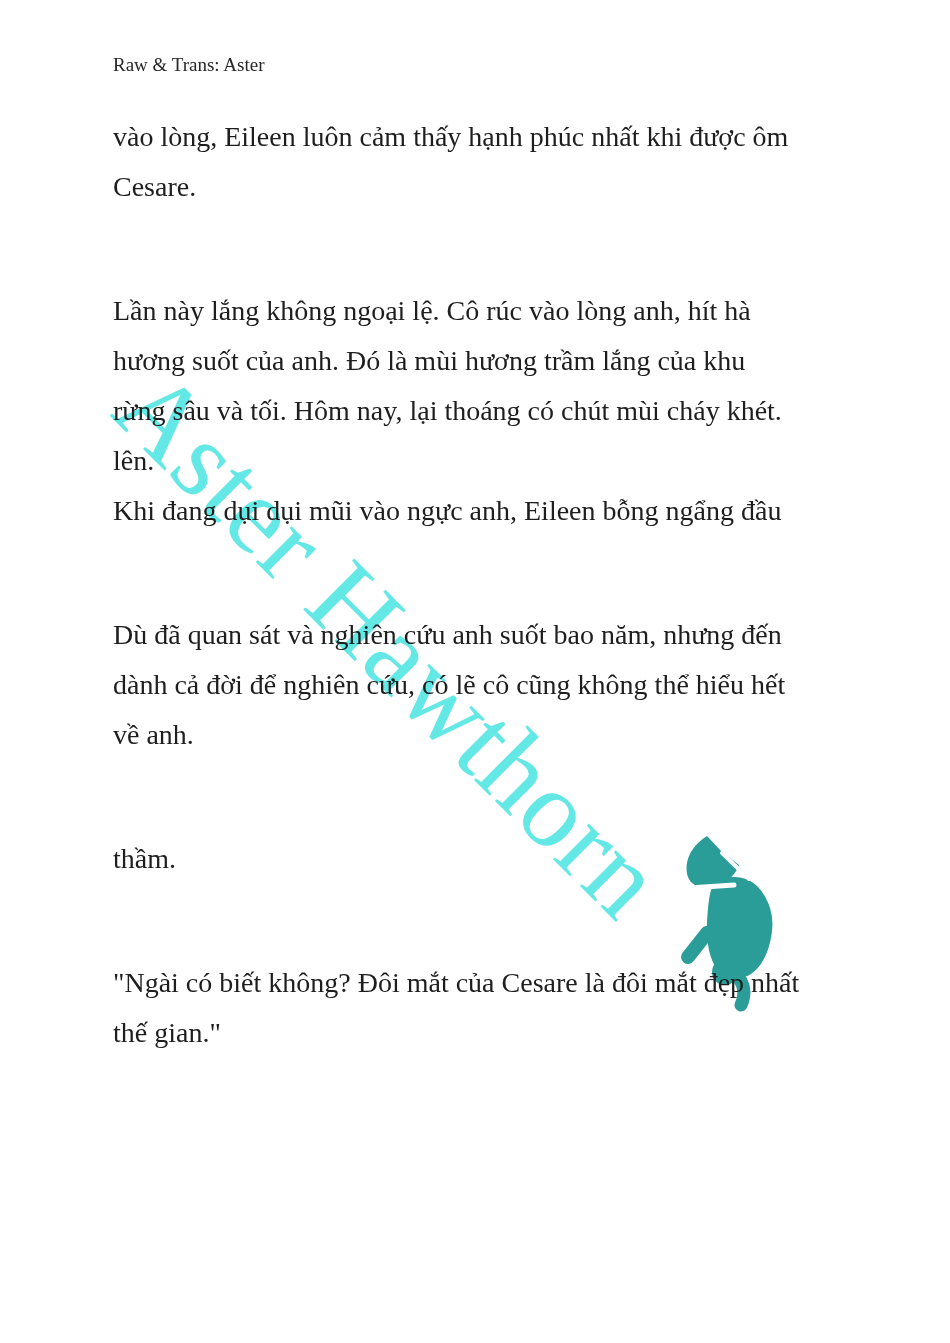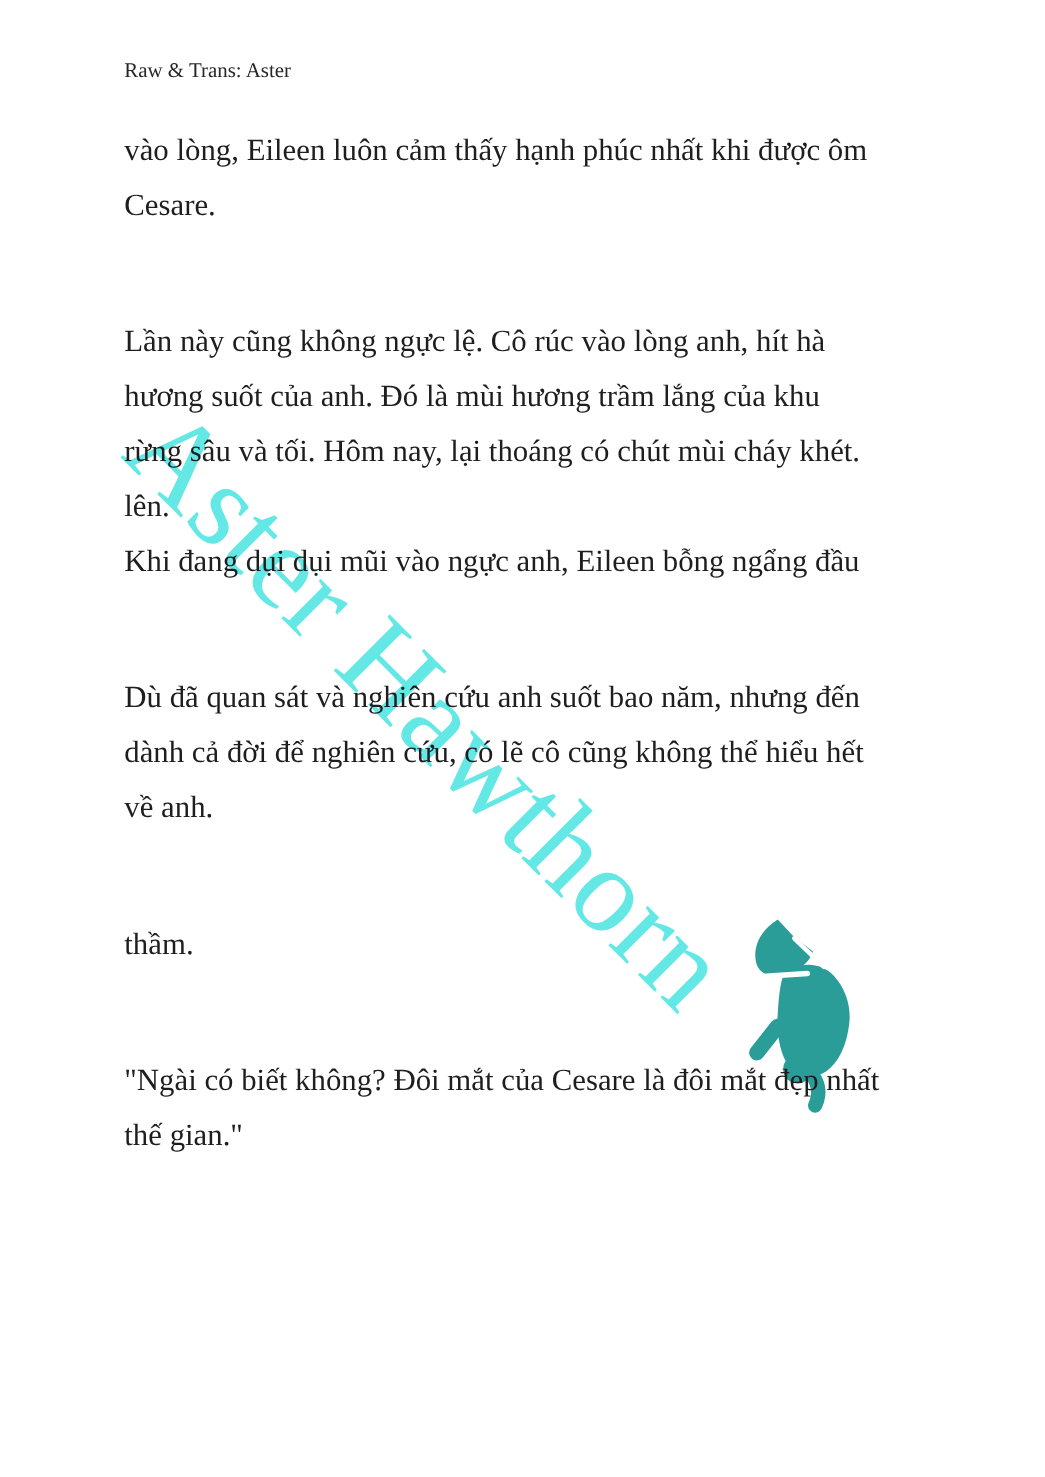--- a/index.html
+++ b/index.html
@@ -89,21 +89,21 @@
       </g>
     </svg>
   </div>
 
   <div class="content">
     <p>
       <span class="line">vào lòng, Eileen luôn cảm thấy hạnh phúc nhất khi được ôm</span>
       <span class="line">Cesare.</span>
     </p>
     <p>
-      <span class="line">Lần này cũng không ngực lệ. Cô rúc vào lòng anh, hít hà</span>
+      <span class="line">Lần này lắng không ngoại lệ. Cô rúc vào lòng anh, hít hà</span>
       <span class="line">hương suốt của anh. Đó là mùi hương trầm lắng của khu</span>
       <span class="line">rừng sâu và tối. Hôm nay, lại thoáng có chút mùi cháy khét.</span>
       <span class="line">lên.</span>
       <span class="line">Khi đang dụi dụi mũi vào ngực anh, Eileen bỗng ngẩng đầu</span>
     </p>
     <p>
       <span class="line">Dù đã quan sát và nghiên cứu anh suốt bao năm, nhưng đến</span>
       <span class="line">dành cả đời để nghiên cứu, có lẽ cô cũng không thể hiểu hết</span>
       <span class="line">về anh.</span>
     </p>

